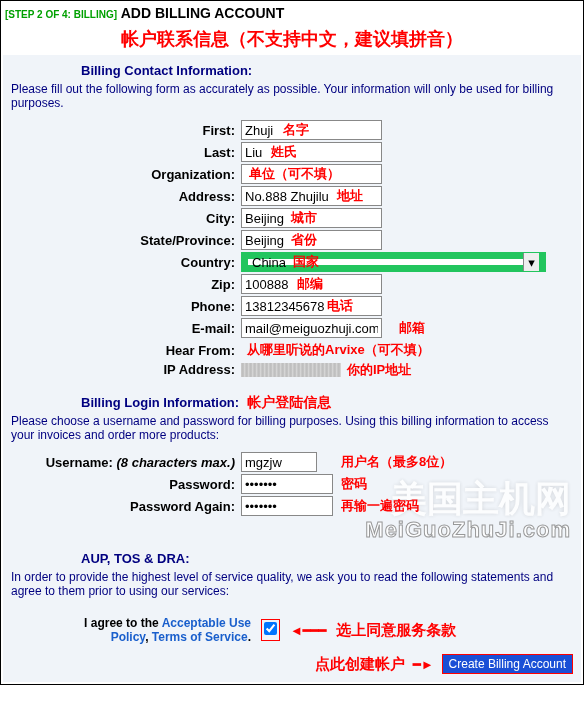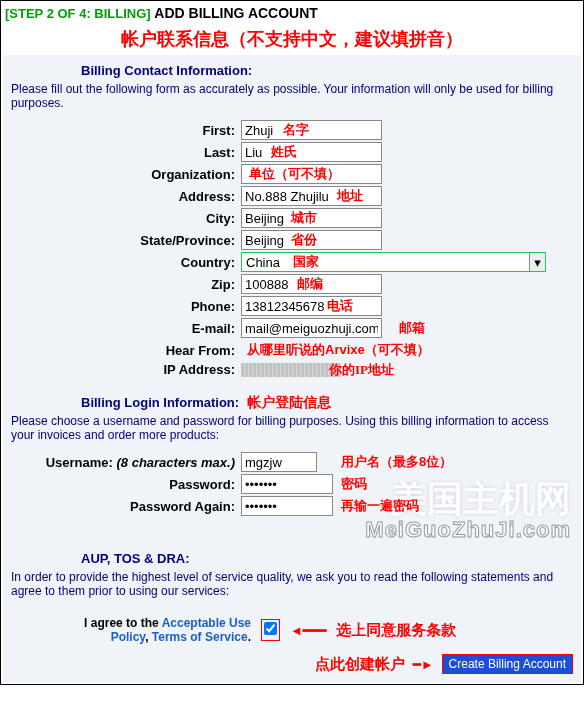--- a/index.html
+++ b/index.html
@@ -1,29 +1,29 @@
 <!DOCTYPE html>
 <html><head>
 <meta charset="utf-8">
 <style>
   * { box-sizing: border-box; margin: 0; padding: 0; }
   body { font-family: Arial, Helvetica, sans-serif; font-size: 13px; width: 584px; border: 1px solid #000; background: #fff; }
   .inner { background: #f0f4f9; margin: 2px; padding: 4px 8px 8px 8px; }
   .top-line { padding: 4px 0 4px 4px; background: #fff; }
-  .step { color: #00a000; font-weight: bold; font-size: 13px; }
+  .step { color: #00a000; font-weight: bold; font-size: 10px; }
   .title { color: #000; font-weight: bold; font-size: 14px; }
   .red { color: #f00; font-weight: bold; }
   .red-ann { color: #f00; font-weight: bold; position: absolute; white-space: nowrap; }
   .section-head { color: #000080; font-weight: bold; padding: 4px 0; }
   .section-desc { color: #000080; font-size: 12px; padding-bottom: 8px; }
   .form-row { display: flex; align-items: center; margin: 2px 0; position: relative; }
   .form-label { width: 230px; text-align: right; padding-right: 6px; font-weight: bold; font-size: 13px; }
   .form-row input[type=text], .form-row input[type=password] { font-size: 13px; padding: 1px 3px; border: 1px solid #888; background: #fff; height: 20px; }
   .w-mid { width: 141px; }
-  .w-country { width: 305px; padding: 0; border: 1px solid #22c55e; display:flex; align-items:center; justify-content:space-between; background:#fff; height:20px; }
+  .w-country { width: 305px; padding: 0; border: 7px solid #22c55e; display:flex; align-items:center; justify-content:space-between; background:#fff; height:20px; }
   .w-country .val { padding-left: 4px; }
   .w-country .arrow { width:16px; height:18px; border-left:1px solid #888; background:#eee; display:flex; align-items:center; justify-content:center; }
   .small-italic { font-style: italic; font-weight: bold; }
   .link { color: #1a5fcc; }
   .agree-row { display:flex; align-items:center; gap:10px; margin: 10px 0 10px 40px; position:relative; }
   .agree-box { width: 200px; text-align:right; font-weight:bold; font-size:12px; }
   .chk { border:1px solid #f00; padding:2px; }
   .arrow-left { color:#f00; font-weight:bold; }
   .bottom-row { display:flex; align-items:center; justify-content:flex-end; gap:8px; margin-top:6px; position:relative; }
   .create-btn { background:#1a4fd6; border:1px solid #f00; color:#fff; font-weight:normal; padding:2px 6px; font-size:12px; cursor:pointer; }
@@ -106,21 +106,21 @@
     <span class="red-ann" style="left:388px;">邮箱</span>
   </div>
   <div class="form-row">
     <div class="form-label">Hear From:</div>
     <input class="w-mid" type="text" style="visibility: hidden;">
     <span class="red-ann" style="left:236px;">从哪里听说的Arvixe（可不填）</span>
   </div>
   <div class="form-row">
     <div class="form-label">IP Address:</div>
     <span class="ip-blur"></span>
-    <span class="red-ann" style="left:318px;font-family:Liberation Serif, serif;">你的IP地址</span>
+    <span class="red-ann" style="left:336px;">你的IP地址</span>
   </div>
 
   <div class="section-row indent" style="margin-top:14px;text-align:right;">
     <div class="section-head">Billing Login Information:</div>
     <span class="red" style="font-size:14px;">帐户登陆信息</span>
   </div>
   <div class="section-desc rel">Please choose a username and password for billing purposes. Using this billing information to access your invoices and order more products:</div>
 
   <span class="wm wm-cn" style="top:420px; right:10px;">美国主机网</span>
   <span class="wm wm-en" style="top:462px; right:10px;">MeiGuoZhuJi.com</span>

